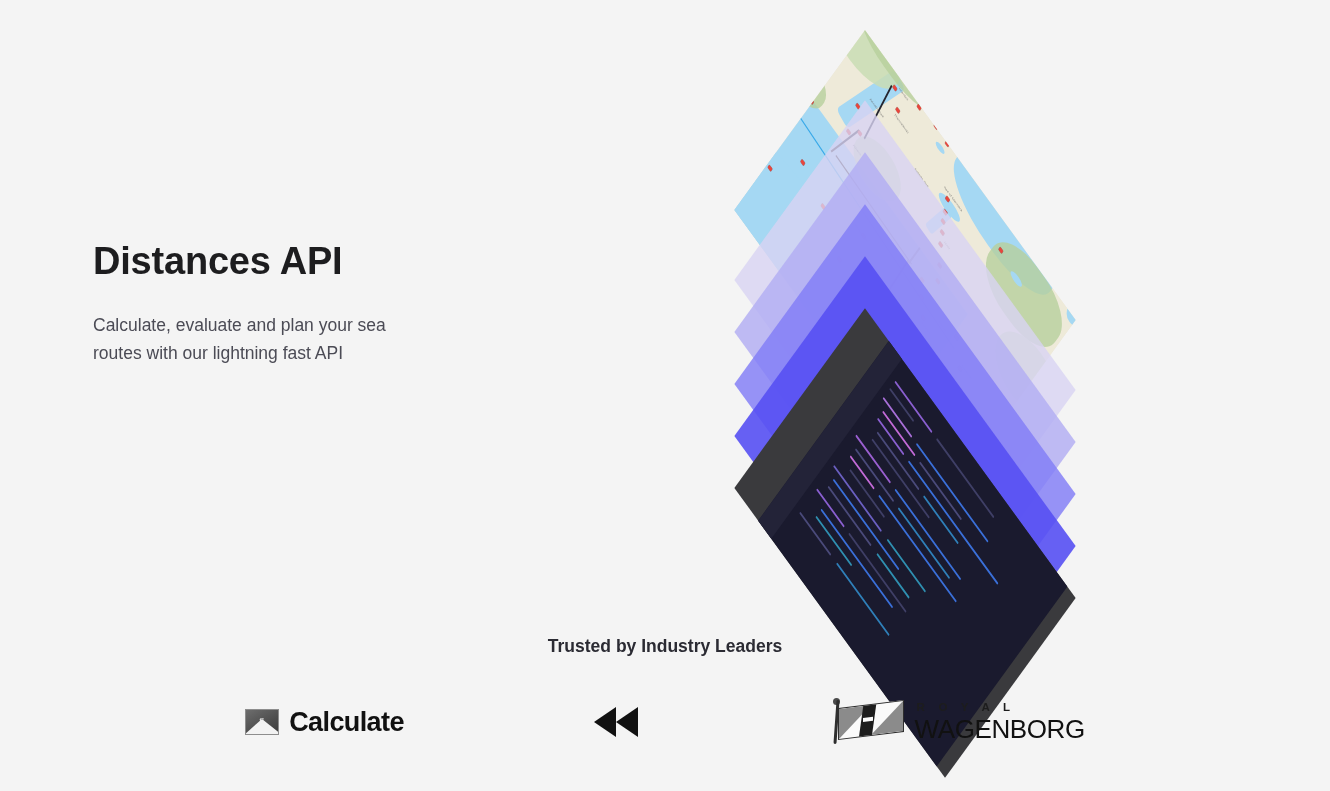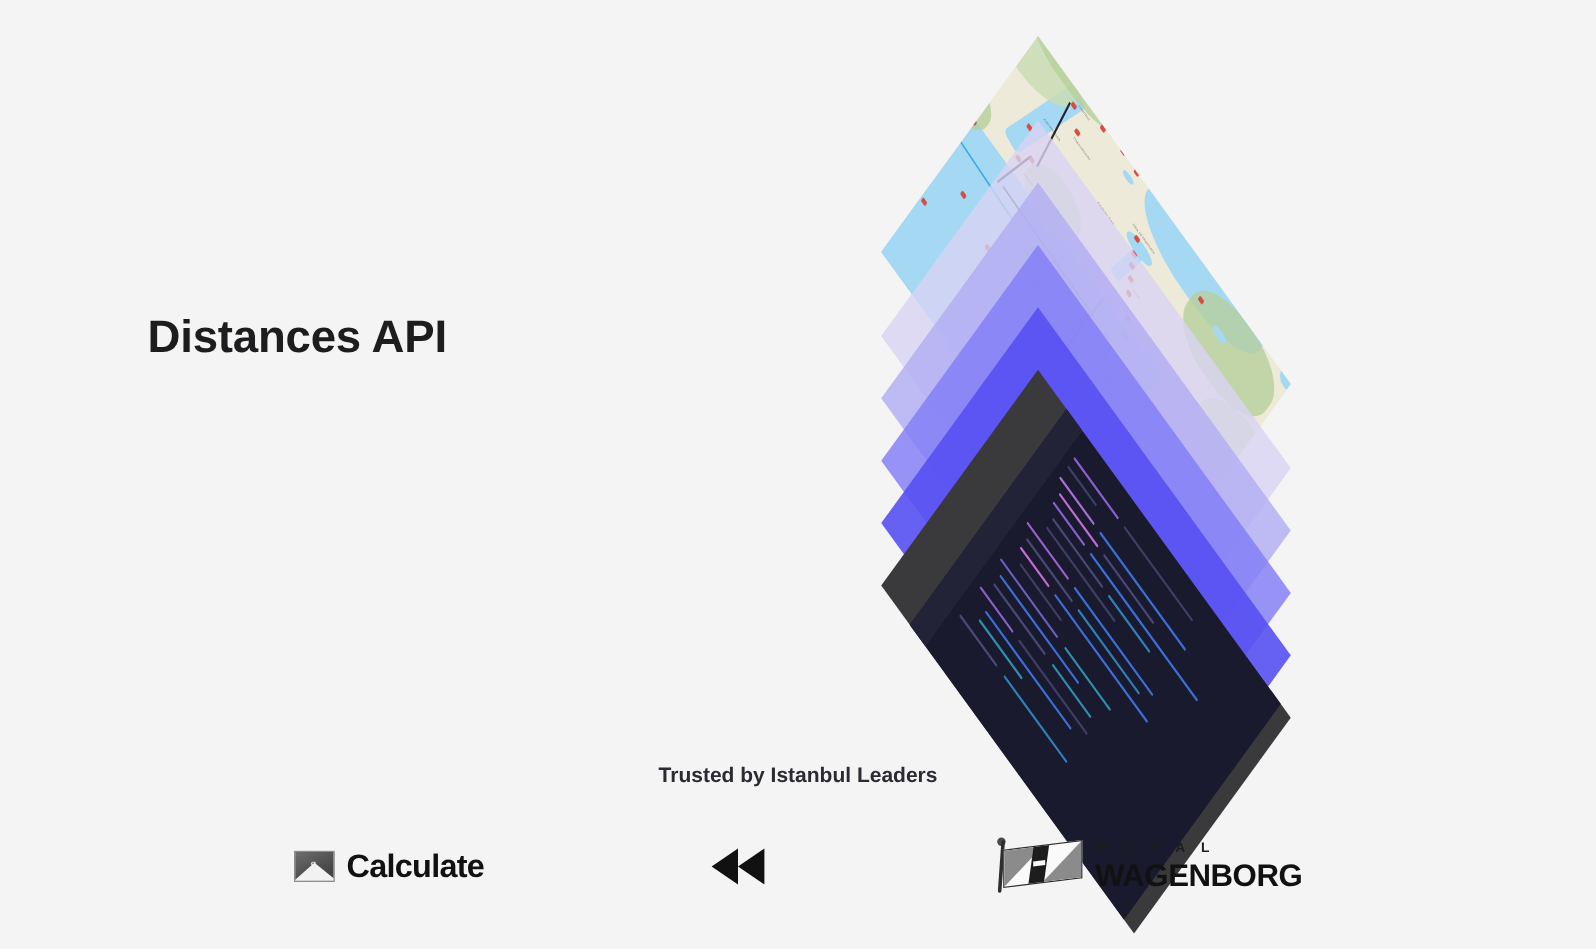--- a/index.html
+++ b/index.html
@@ -5,21 +5,21 @@
   * { box-sizing: border-box; margin: 0; padding: 0; }
   html, body {
     width: 1330px; height: 791px;
     background: #f4f4f4;
     font-family: "Liberation Sans", sans-serif;
     overflow: hidden;
   }
   .page { position: relative; width: 1330px; height: 791px; background: #f4f4f4; }
 
   
-  .hero-text { position: absolute; left: 93px; top: 260px; width: 420px; margin-left: 30px; }
+  .hero-text { position: absolute; left: 93px; top: 240px; width: 420px; }
   .hero-title {
     font-size: 38px; font-weight: 700; color: #1d1d1f;
     letter-spacing: -0.2px; line-height: 1.15;
   }
   .hero-sub {
     margin-top: 27px; font-size: 17.5px; line-height: 28px;
     color: #4b4b55; font-weight: 400; max-width: 340px;
   }
 
   
@@ -138,29 +138,30 @@
   }
   .rw-bar2 {
     position: absolute; left: 24px; top: 12px; width: 10px; height: 4px;
     background: #fafafa;
   }
   .rw-words { display: flex; flex-direction: column; line-height: 1; }
   .rw-royal {
     font-size: 11.5px; font-weight: 600; color: #1d1d1d;
     letter-spacing: 5.2px; margin-bottom: 3px; margin-left: 2px;
   }
-  .rw-main { font-size: 26px; font-weight: 700; color: #111; letter-spacing: -0.4px; }
+  .rw-main { font-size: 26px; font-weight: 400; color: #111; letter-spacing: -0.4px; }
 </style>
 </head>
 <body>
 
 <div class="page">
 
   <div class="hero-text">
     <h1 class="hero-title">Distances API</h1>
+    <p class="hero-sub">Calculate, evaluate and plan your sea routes with our lightning fast API</p>
   </div>
 
   <div class="stack">
 
     <div class="diamond map-plane">
       <div class="map-inner">
 
         <div class="m-land" style="left:0;top:0;right:0;bottom:0;"></div>
 
         <div class="m-sea" style="left:-10px;top:200px;width:330px;height:290px;"></div>
@@ -284,21 +285,21 @@
         <div class="cl" style="left:124px;top:242px;width:96px;background:#3f3f66;"></div>
         <div class="cl" style="left:86px;top:256px;width:120px;background:#3a6fd8;"></div>
         <div class="cl" style="left:86px;top:270px;width:60px;background:#2f8fb0;"></div>
         <div class="cl" style="left:70px;top:288px;width:52px;background:#4a4a7a;"></div>
         <div class="cl" style="left:132px;top:288px;width:88px;background:#2f7fb8;"></div>
       </div>
     </div>
 
   </div>
 
-  <div class="trusted-head">Trusted by Istanbul Leaders</div>
+  <div class="trusted-head">Trusted by Industry Leaders</div>
 
   <div class="logos">
 
     <div class="logo">
       <div class="sp-mark">
         <span class="sp-s">S</span>
       </div>
       <span class="sp-text">Calculate</span>
     </div>
 

